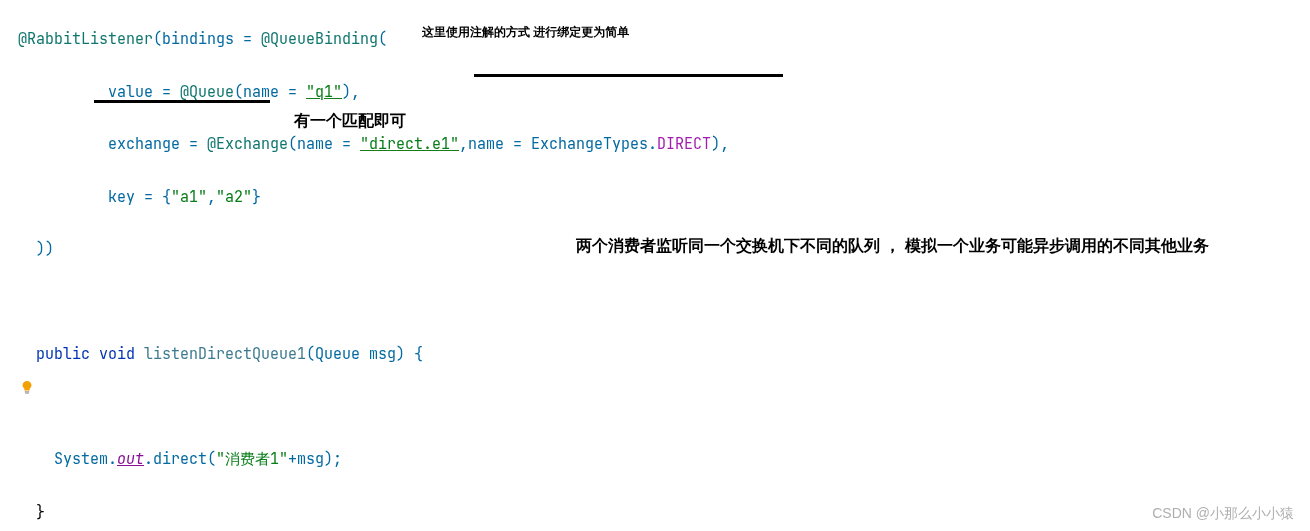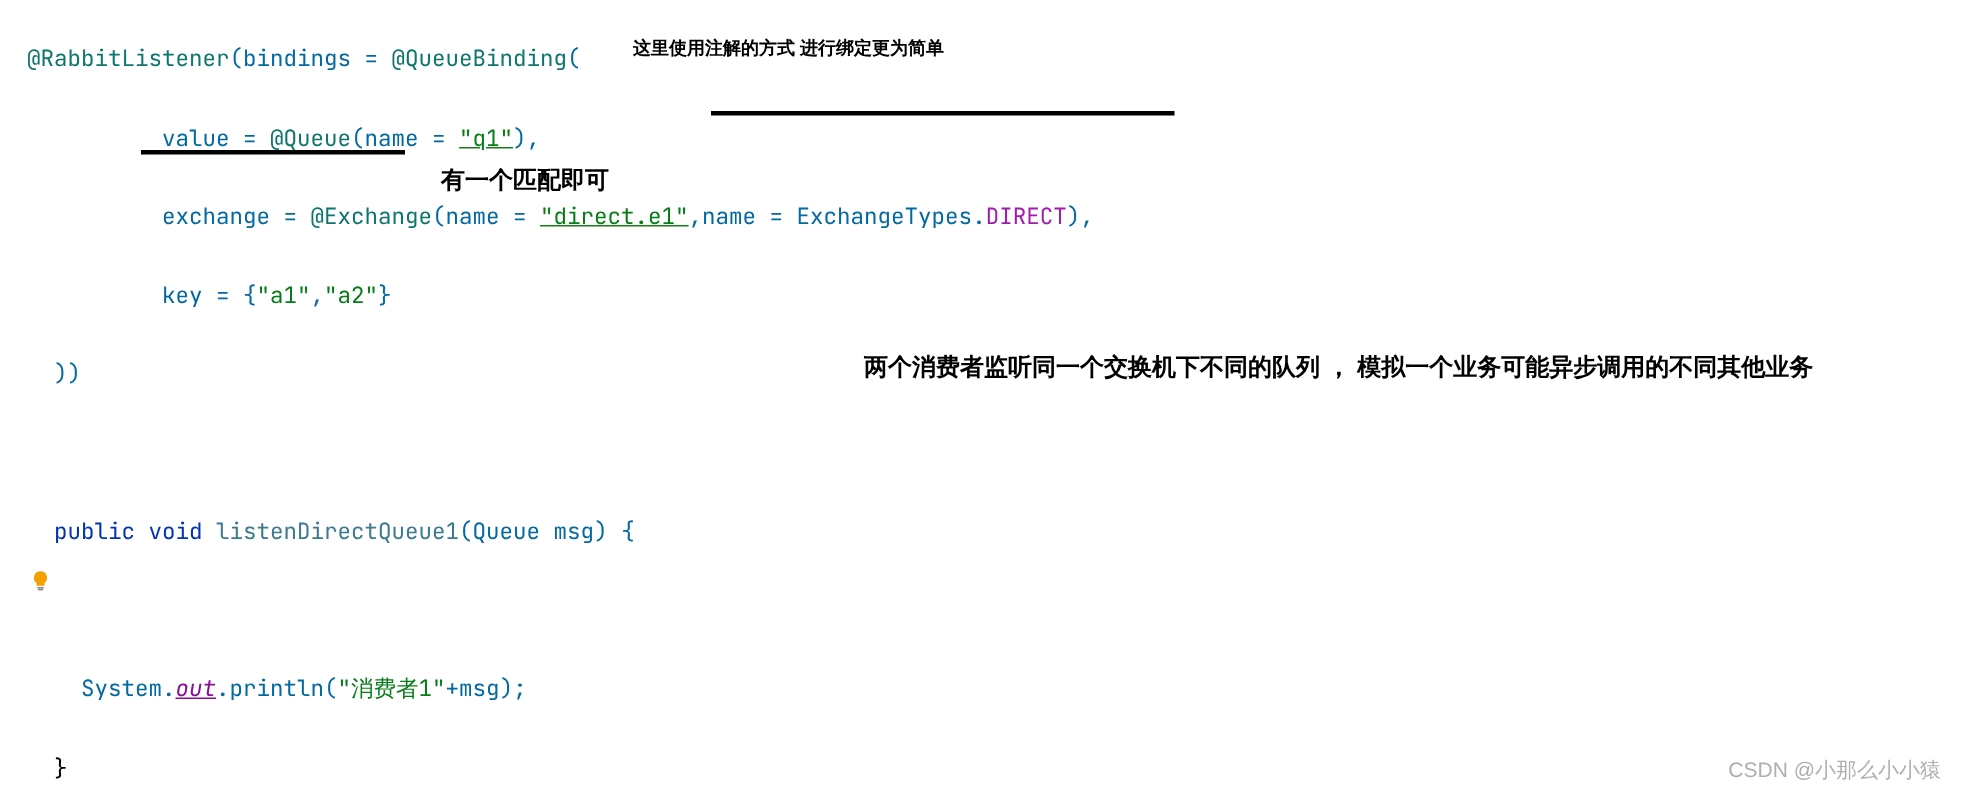--- a/index.html
+++ b/index.html
@@ -66,21 +66,21 @@
 
 <div class="code-area">
 <span class="line"><span class="ann">@RabbitListener</span><span class="punc">(bindings = </span><span class="ann">@QueueBinding</span><span class="punc">(</span></span>
 <span class="line"><span class="punc">          value = </span><span class="ann">@Queue</span><span class="punc">(name = </span><span class="str underline">"q1"</span><span class="punc">),</span></span>
 <span class="line"><span class="punc">          exchange = </span><span class="ann">@Exchange</span><span class="punc">(name = </span><span class="str underline">"direct.e1"</span><span class="punc">,name = </span><span class="ident">ExchangeTypes</span><span class="punc">.</span><span class="staticf">DIRECT</span><span class="punc">),</span></span>
 <span class="line"><span class="punc">          key = {</span><span class="str">"a1"</span><span class="punc">,</span><span class="str">"a2"</span><span class="punc">}</span></span>
 <span class="line"><span class="punc">  ))</span></span>
 <span class="line"><span> </span></span>
 <span class="line"><span class="kw">  public</span><span class="kw"> void</span><span class="fn"> listenDirectQueue1</span><span class="punc">(</span><span class="ident">Queue </span><span class="ident">msg</span><span class="punc">) {</span></span>
 <span class="line"><span> </span></span>
-<span class="line"><span class="ident">    System.</span><span class="field">out</span><span class="ident">.println(</span><span class="str">"消费者1"</span><span class="punc">+</span><span class="ident">msg</span><span class="punc">);</span></span>
+<span class="line"><span class="ident">    System.</span><span class="field">out</span><span class="ident">.direct(</span><span class="str">"消费者1"</span><span class="punc">+</span><span class="ident">msg</span><span class="punc">);</span></span>
 <span class="line"><span class="brace-end">  }</span></span>
 
 
 
 
 
 
 
 
 

